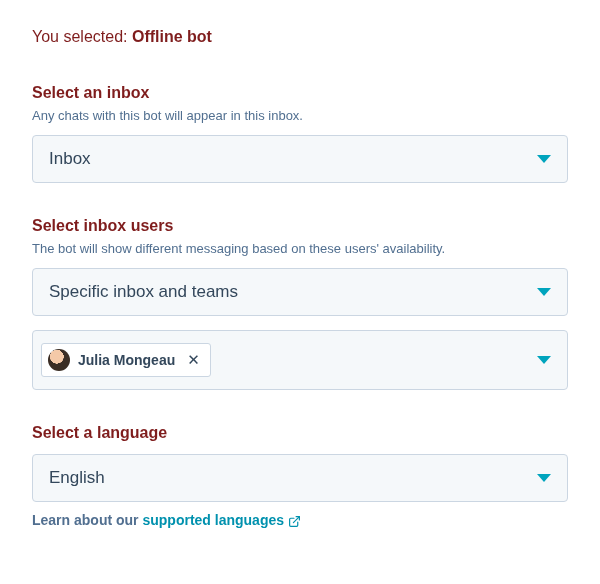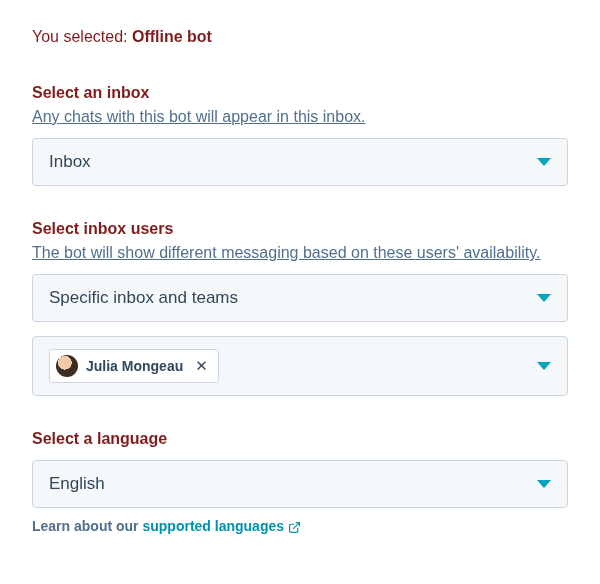--- a/index.html
+++ b/index.html
@@ -26,41 +26,41 @@
     .section {
       margin-bottom: 34px;
     }
     .section-title {
       font-size: 16px;
       font-weight: 600;
       color: #7f1d1d;
       margin-bottom: 6px;
     }
     .section-help {
-      font-size: 16px;
+      font-size: 13px;
       color: #516f90;
       margin-bottom: 12px;
-      text-decoration: underline;
     }
     .select-box {
       width: 100%;
       border: 1px solid #cbd6e2;
       background: #f5f8fa;
       border-radius: 4px;
       padding: 12px 16px;
       display: flex;
       align-items: center;
       justify-content: space-between;
       cursor: pointer;
       font-size: 17px;
       color: #33475b;
       min-height: 48px;
     }
     .select-box + .select-box {
       margin-top: 14px;
+      padding-left: 8px;
     }
     .chevron {
       width: 0;
       height: 0;
       border-left: 7px solid transparent;
       border-right: 7px solid transparent;
       border-top: 8px solid #00a4bd;
     }
     .chip {
       display: inline-flex;

